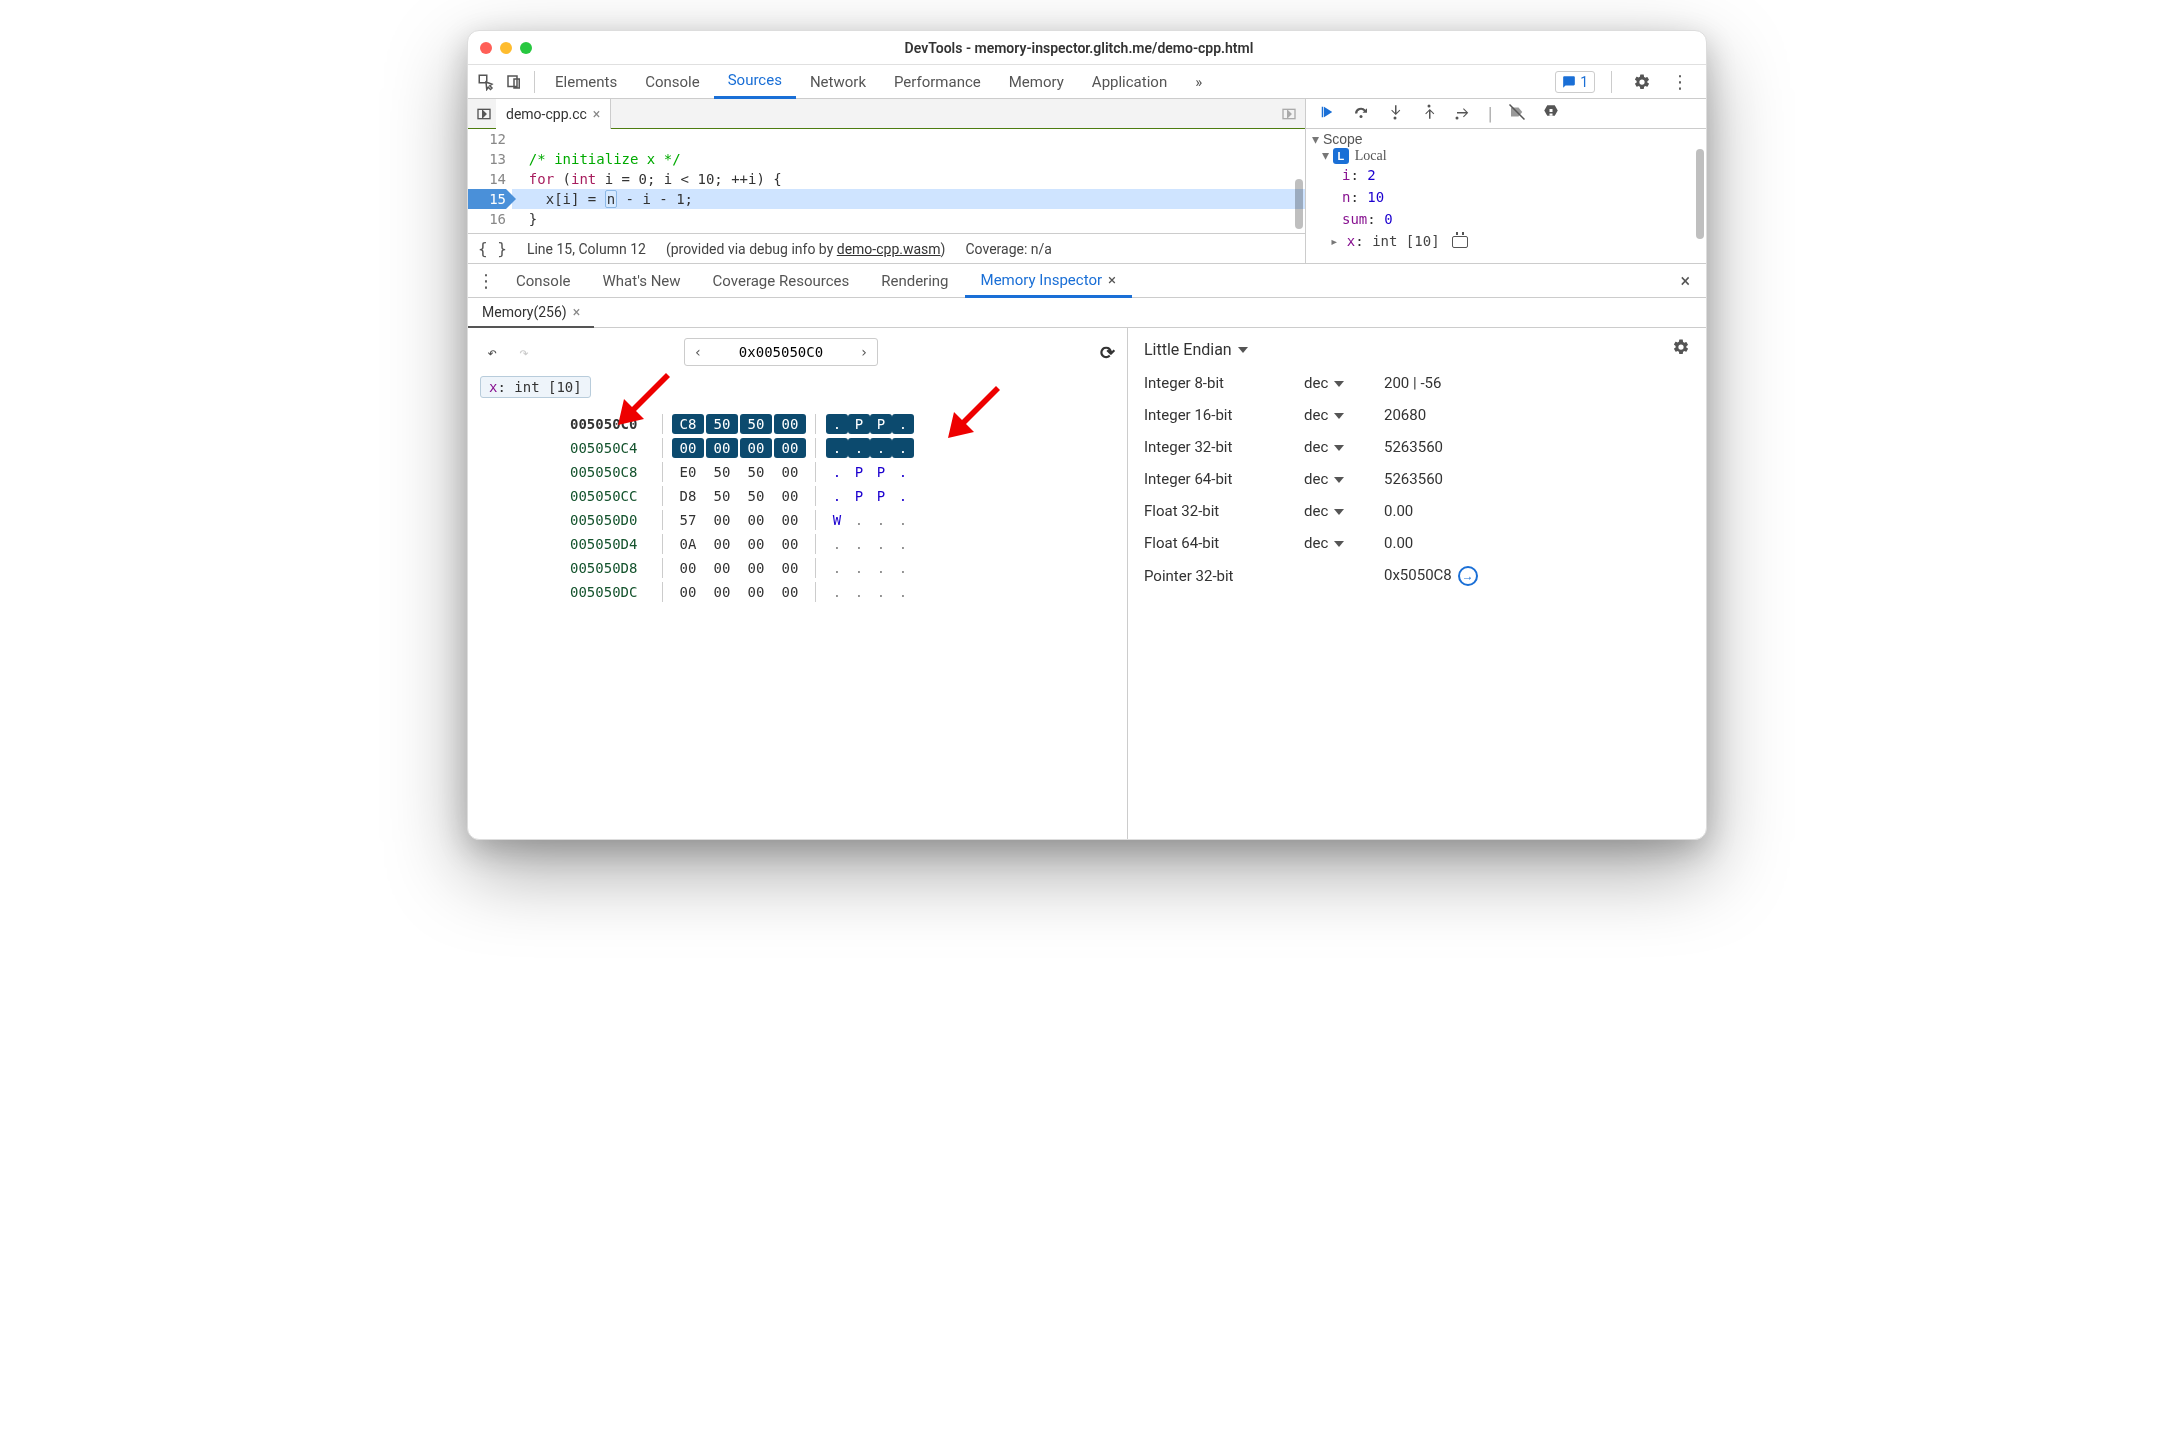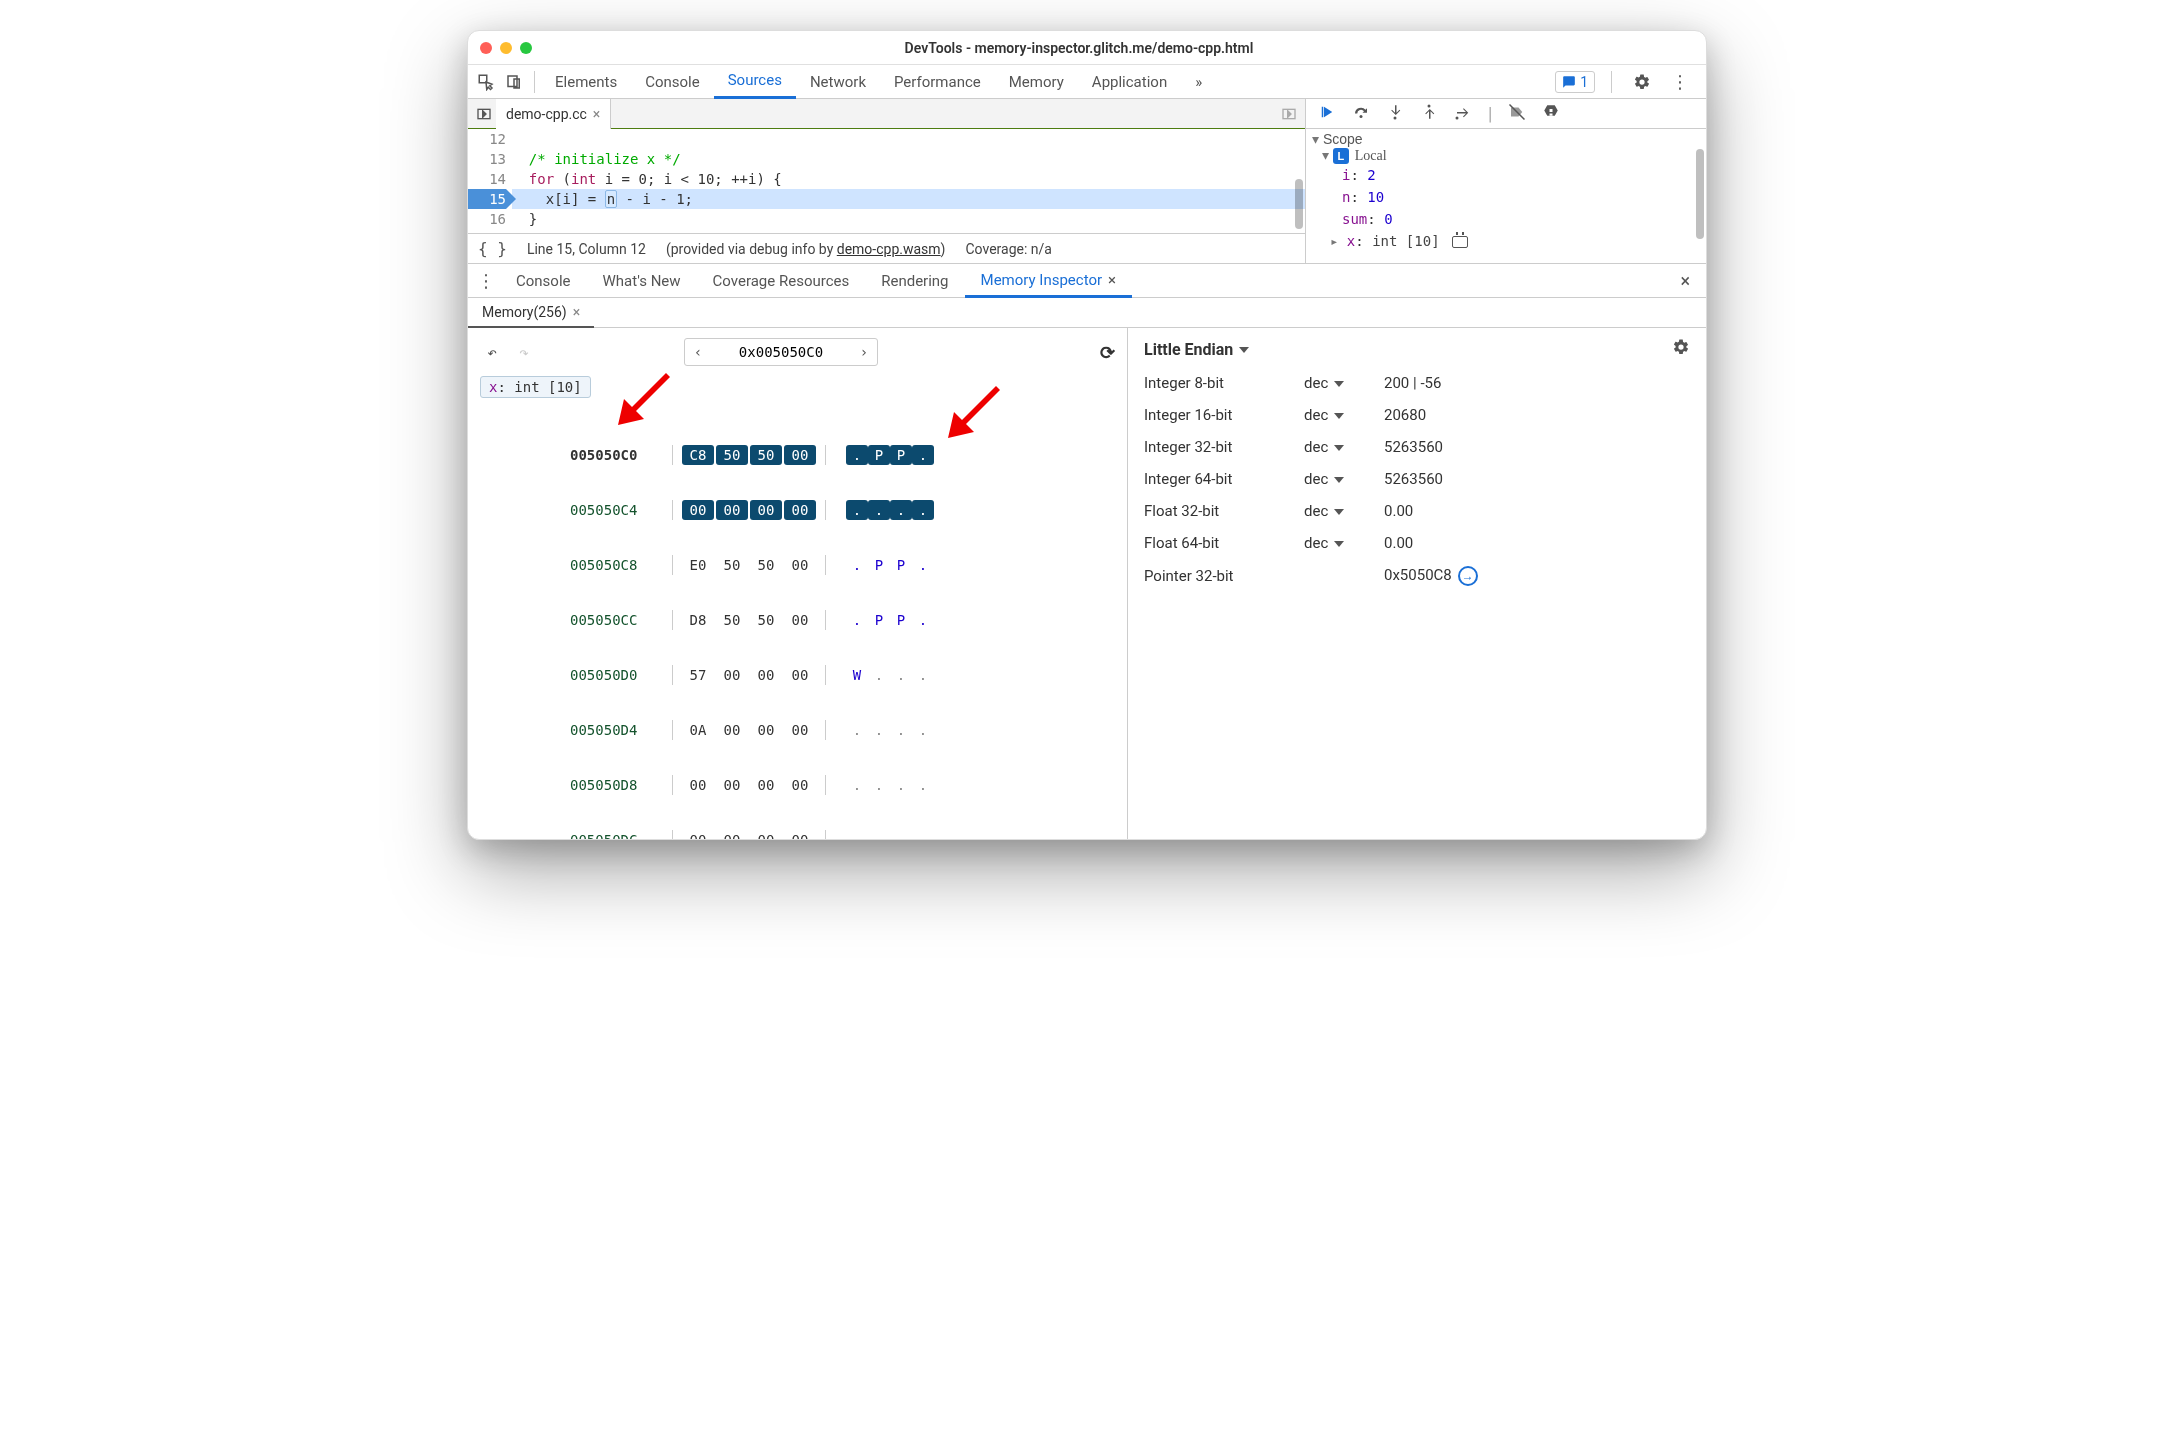--- a/index.html
+++ b/index.html
@@ -307,23 +307,22 @@
   border-radius: 3px;
   font-size: 14px;
   margin-bottom: 14px;
 }
 .x-chip .vn { color: #881391; }
 
 .mem-rows { margin-left: 90px; }
 .mem-row {
   display: flex;
   align-items: center;
-  gap: 12px;
+  gap: 2px;
   height: 24px;
-  margin-top: 31px;
 }
 .mem-addr { width: 90px; color: #14532d; }
 .mem-addr.bold { color: #333; font-weight: 700; }
 .hex-cells { display: flex; padding: 0 8px; border-right: 1px solid #ccc; border-left: 1px solid #ccc; gap: 0; }
 .hex-cell {
   width: 32px;
   text-align: center;
   line-height: 20px;
   border-radius: 3px;
   color: #333;
@@ -348,21 +347,21 @@
   flex-direction: column;
   padding: 10px 16px;
   font-size: 15px;
 }
 .endian-row {
   display: flex;
   align-items: center;
   margin-bottom: 14px;
 }
 .endian-row .gear { margin-left: auto; }
-.endian-label { font-size: 16px; color: #333; font-weight: bold; }
+.endian-label { font-size: 16px; color: #333; }
 .endian-label::after { content: ''; }
 
 .values-table { display: flex; flex-direction: column; gap: 14px; }
 .val-row { display: flex; align-items: center; }
 .val-label { width: 160px; color: #333; }
 .val-fmt { width: 80px; color: #333; }
 .val-num { color: #333; }
 .go-circle {
   display: inline-flex;
   width: 20px; height: 20px;

